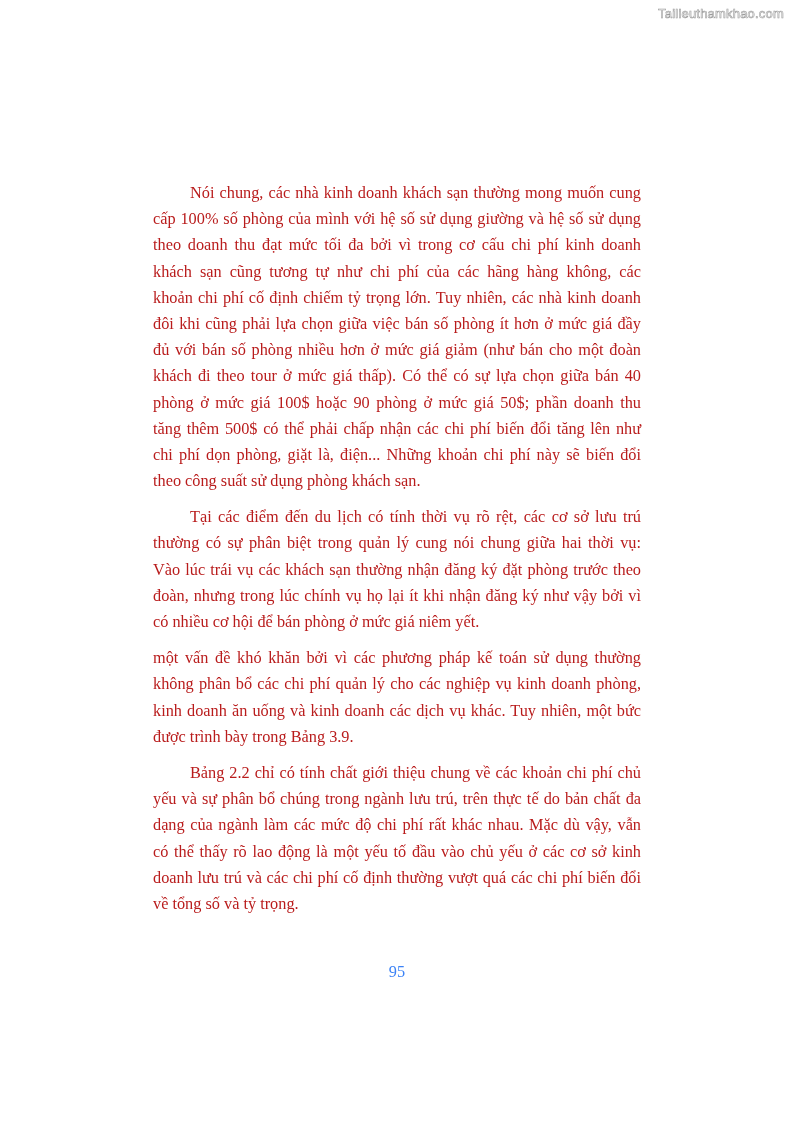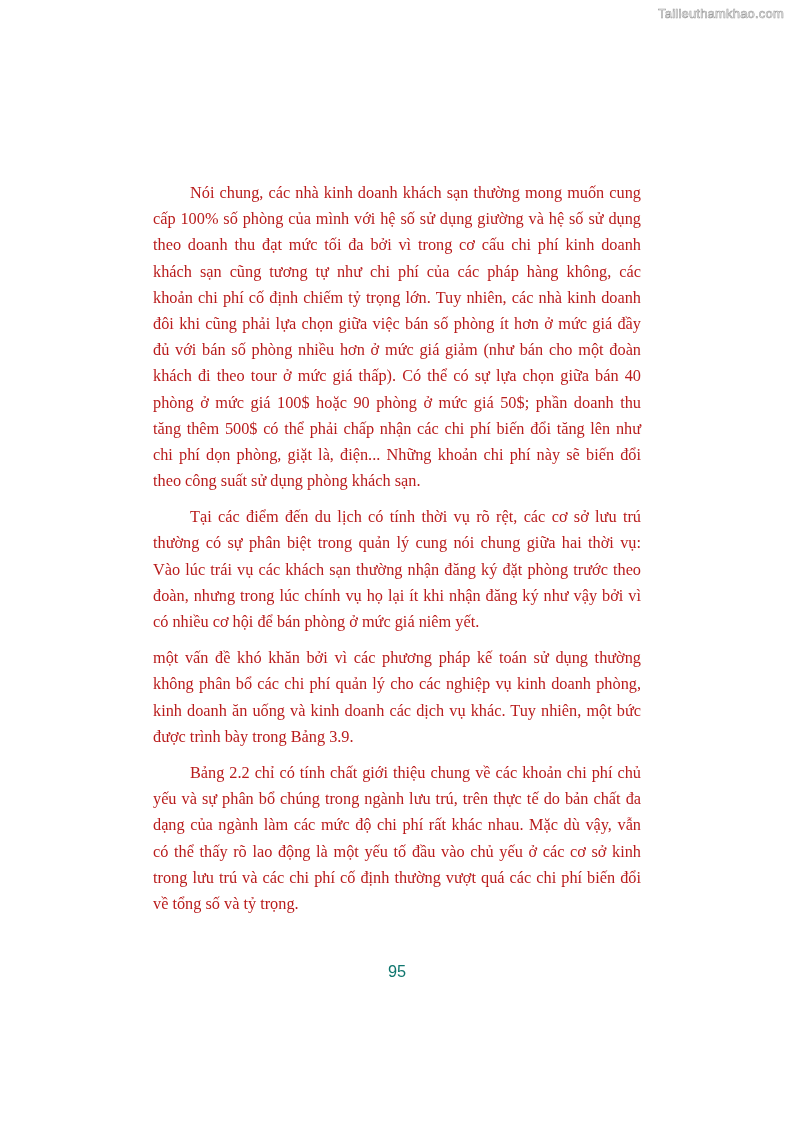--- a/index.html
+++ b/index.html
@@ -18,34 +18,34 @@
       line-height: 26.2px; color: #b91c1c;
       text-align: justify;
     }
     .para { margin: 0 0 10px 0; }
     .line { display: block; text-align: justify; text-align-last: justify; white-space: nowrap; height: 26.2px; }
     .line.first { text-indent: 37px; }
     .line.last { text-align-last: left; }
     .page-number {
       position: absolute; left: 0; width: 794px; top: 962px;
       text-align: center;
-      font-family: Liberation Sans, sans-serif; font-size: 16.3px; color: #0f766e;
+      font-family: Liberation Serif, serif; font-size: 16.3px; color: #3b82f6;
     }
   </style>
 </head>
 <body>
 
 <div class="watermark">Tailieuthamkhao.com</div>
 
 <div class="page-body">
   <p class="para">
     <span class="line first">Nói chung, các nhà kinh doanh khách sạn thường mong muốn cung</span>
     <span class="line">cấp 100% số phòng của mình với hệ số sử dụng giường và hệ số sử dụng</span>
     <span class="line">theo doanh thu đạt mức tối đa bởi vì trong cơ cấu chi phí kinh doanh</span>
-    <span class="line">khách sạn cũng tương tự như chi phí của các pháp hàng không, các</span>
+    <span class="line">khách sạn cũng tương tự như chi phí của các hãng hàng không, các</span>
     <span class="line">khoản chi phí cố định chiếm tỷ trọng lớn. Tuy nhiên, các nhà kinh doanh</span>
     <span class="line">đôi khi cũng phải lựa chọn giữa việc bán số phòng ít hơn ở mức giá đầy</span>
     <span class="line">đủ với bán số phòng nhiều hơn ở mức giá giảm (như bán cho một đoàn</span>
     <span class="line">khách đi theo tour ở mức giá thấp). Có thể có sự lựa chọn giữa bán 40</span>
     <span class="line">phòng ở mức giá 100$ hoặc 90 phòng ở mức giá 50$; phần doanh thu</span>
     <span class="line">tăng thêm 500$ có thể phải chấp nhận các chi phí biến đổi tăng lên như</span>
     <span class="line">chi phí dọn phòng, giặt là, điện... Những khoản chi phí này sẽ biến đổi</span>
     <span class="line last">theo công suất sử dụng phòng khách sạn.</span>
   </p>
   <p class="para">
@@ -59,18 +59,18 @@
     <span class="line">một vấn đề khó khăn bởi vì các phương pháp kế toán sử dụng thường</span>
     <span class="line">không phân bổ các chi phí quản lý cho các nghiệp vụ kinh doanh phòng,</span>
     <span class="line">kinh doanh ăn uống và kinh doanh các dịch vụ khác. Tuy nhiên, một bức</span>
     <span class="line last">được trình bày trong Bảng 3.9.</span>
   </p>
   <p class="para">
     <span class="line first">Bảng 2.2 chỉ có tính chất giới thiệu chung về các khoản chi phí chủ</span>
     <span class="line">yếu và sự phân bổ chúng trong ngành lưu trú, trên thực tế do bản chất đa</span>
     <span class="line">dạng của ngành làm các mức độ chi phí rất khác nhau. Mặc dù vậy, vẫn</span>
     <span class="line">có thể thấy rõ lao động là một yếu tố đầu vào chủ yếu ở các cơ sở kinh</span>
-    <span class="line">trong lưu trú và các chi phí cố định thường vượt quá các chi phí biến đổi</span>
+    <span class="line">doanh lưu trú và các chi phí cố định thường vượt quá các chi phí biến đổi</span>
     <span class="line last">về tổng số và tỷ trọng.</span>
   </p>
 </div>
 
 <div class="page-number">95</div>
 
 </body></html>

